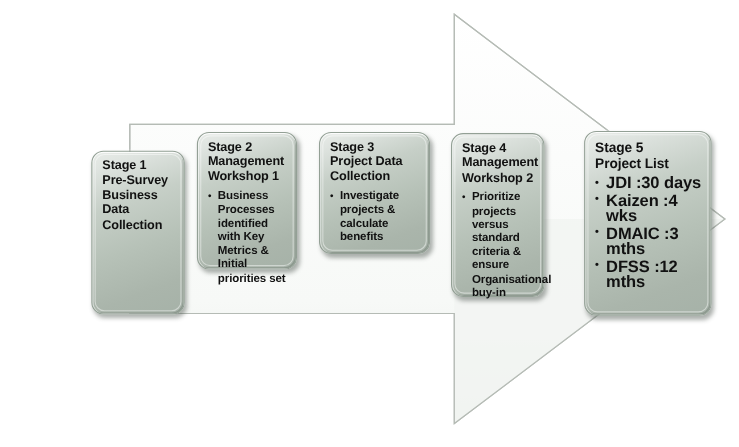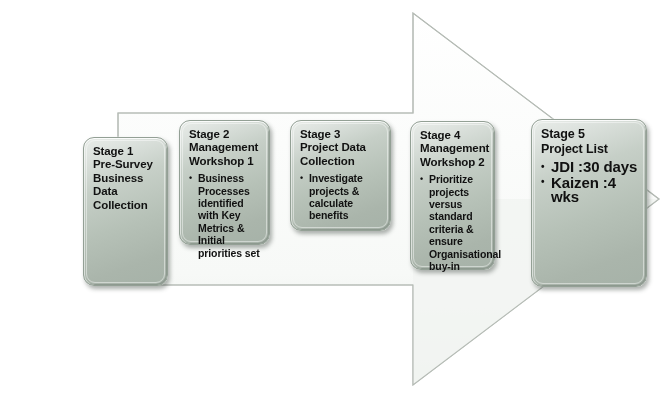--- a/index.html
+++ b/index.html
@@ -191,16 +191,22 @@
   <div class="stage-box" id="stage-box-5">
     <div class="stage-title">Stage 5
 Project List</div>
     <ul class="bullet-list">
       <li class="bullet-item">
         <span>JDI :30 days</span>
       </li>
       <li class="bullet-item">
         <span>Kaizen :4 wks</span>
       </li>
+      <li class="bullet-item">
+        <span>DMAIC :3 mths</span>
+      </li>
+      <li class="bullet-item">
+        <span>DFSS :12 mths</span>
+      </li>
     </ul>
   </div>
 
 </div>
 
 </body></html>

